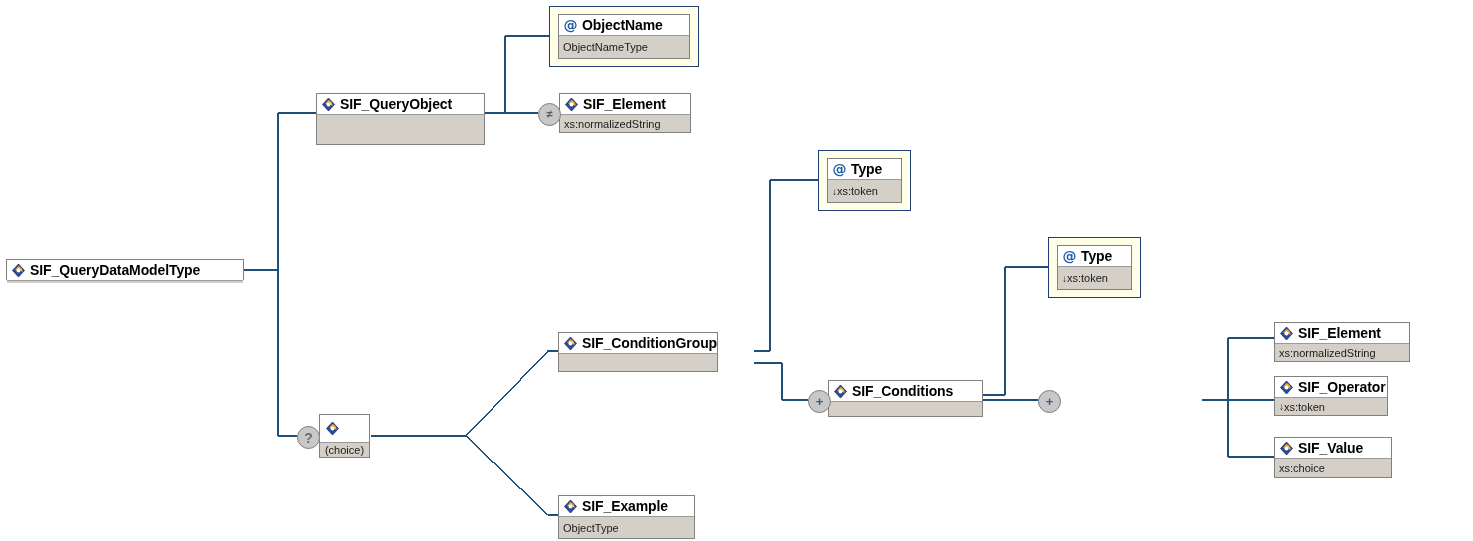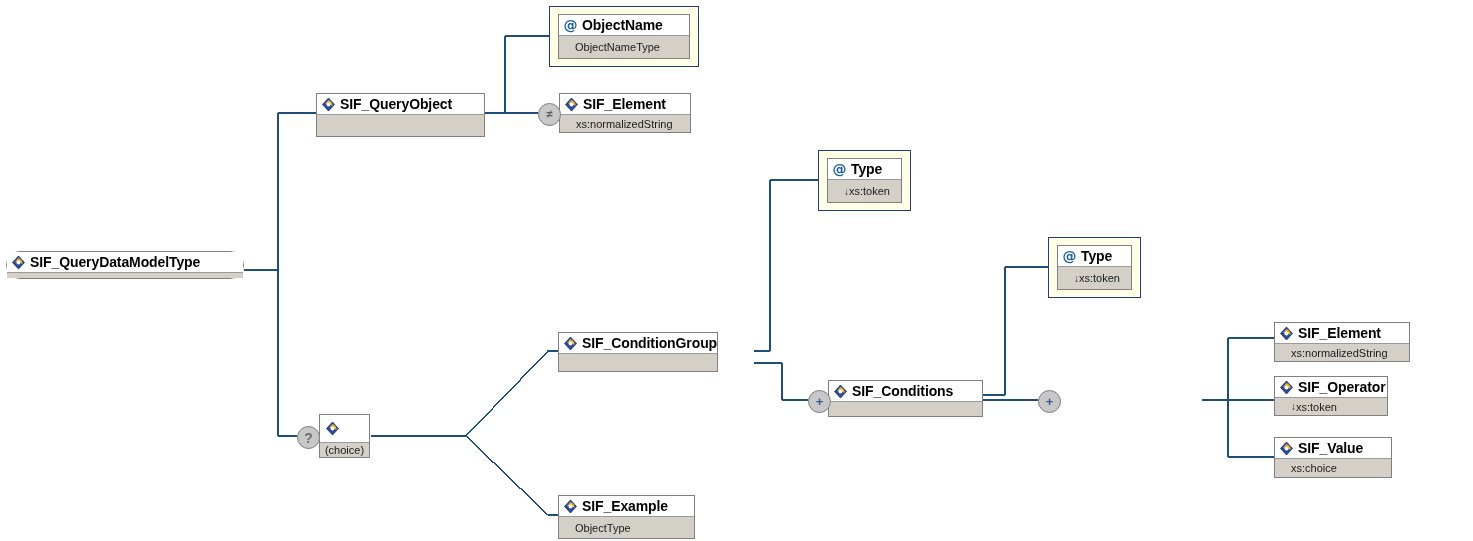--- a/index.html
+++ b/index.html
@@ -49,21 +49,21 @@
     letter-spacing: -0.1px;
     white-space: nowrap;
     flex: 0 0 auto;
   }
   .node .subtype {
     flex: 1 1 auto;
     background: #d4d0c8;
     border-top: 1px solid #9a9a9a;
     font-size: 11px;
     color: #1a1a1a;
-    padding: 1px 16px;
+    padding: 1px 4px;
     white-space: nowrap;
     display: flex;
     align-items: center;
   }
   .node.empty-sub .subtype { font-size: 11px; }
 
   
   .attr-wrap {
     position: absolute;
     box-sizing: border-box;
@@ -181,36 +181,36 @@
       <path d="M983,400 L1038,400"></path>
 
       <path d="M1202,400 L1228,400"></path>
       <path d="M1228,338 L1228,457"></path>
       <path d="M1228,338 L1274,338"></path>
       <path d="M1228,400 L1274,400"></path>
       <path d="M1228,457 L1274,457"></path>
     </g>
   </svg>
 
-  <div class="node empty-sub" style="left:6px; top:251px; width:238px; height:28px;border-radius:16px;">
+  <div class="node empty-sub" style="left:6px; top:259px; width:238px; height:21px;">
     <div class="title">
       <span class="ico">
         <svg width="15" height="15" viewBox="0 0 15 15">
           <path d="M7.5 1 L13.5 7.5 L7.5 14 L1.5 7.5 Z" fill="#2a4b9b"></path>
           <path d="M7.5 3 Q12 5 11.5 9 Q8 6 4 7 Z" fill="#f0b323"></path>
           <circle cx="7.5" cy="7.5" r="2" fill="#ffffff"></circle>
           <path d="M7.5 1 L13.5 7.5 L7.5 14 L1.5 7.5 Z" fill="none" stroke="#1b2f66" stroke-width="0.8"></path>
         </svg>
       </span>
       <span>SIF_QueryDataModelType</span>
     </div>
     <div class="subtype"></div>
   </div>
 
-  <div class="node empty-sub" style="left:316px; top:93px; width:169px; height:44px;">
+  <div class="node empty-sub" style="left:316px; top:93px; width:169px; height:52px;">
     <div class="title">
       <span class="ico">
         <svg width="15" height="15" viewBox="0 0 15 15">
           <path d="M7.5 1 L13.5 7.5 L7.5 14 L1.5 7.5 Z" fill="#2a4b9b"></path>
           <path d="M7.5 3 Q12 5 11.5 9 Q8 6 4 7 Z" fill="#f0b323"></path>
           <circle cx="7.5" cy="7.5" r="2" fill="#ffffff"></circle>
           <path d="M7.5 1 L13.5 7.5 L7.5 14 L1.5 7.5 Z" fill="none" stroke="#1b2f66" stroke-width="0.8"></path>
         </svg>
       </span>
       <span>SIF_QueryObject</span>

